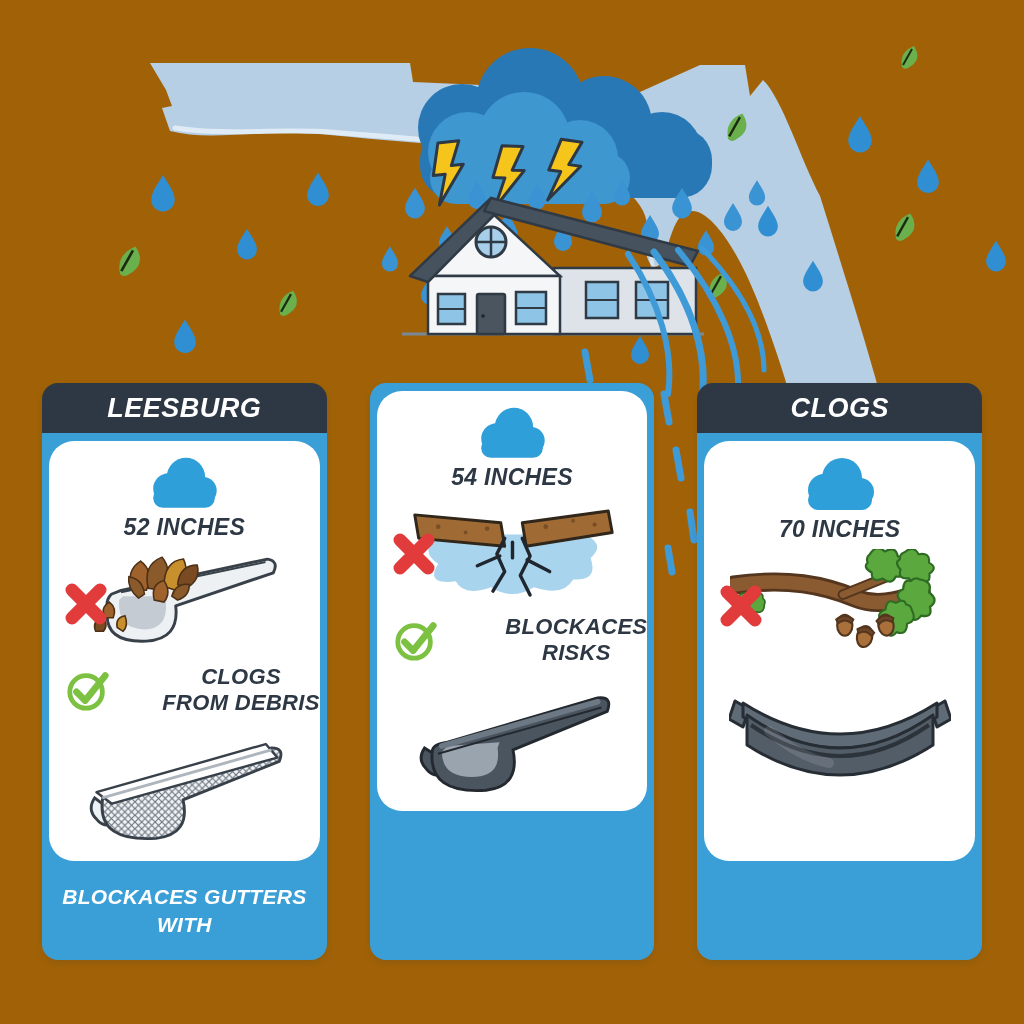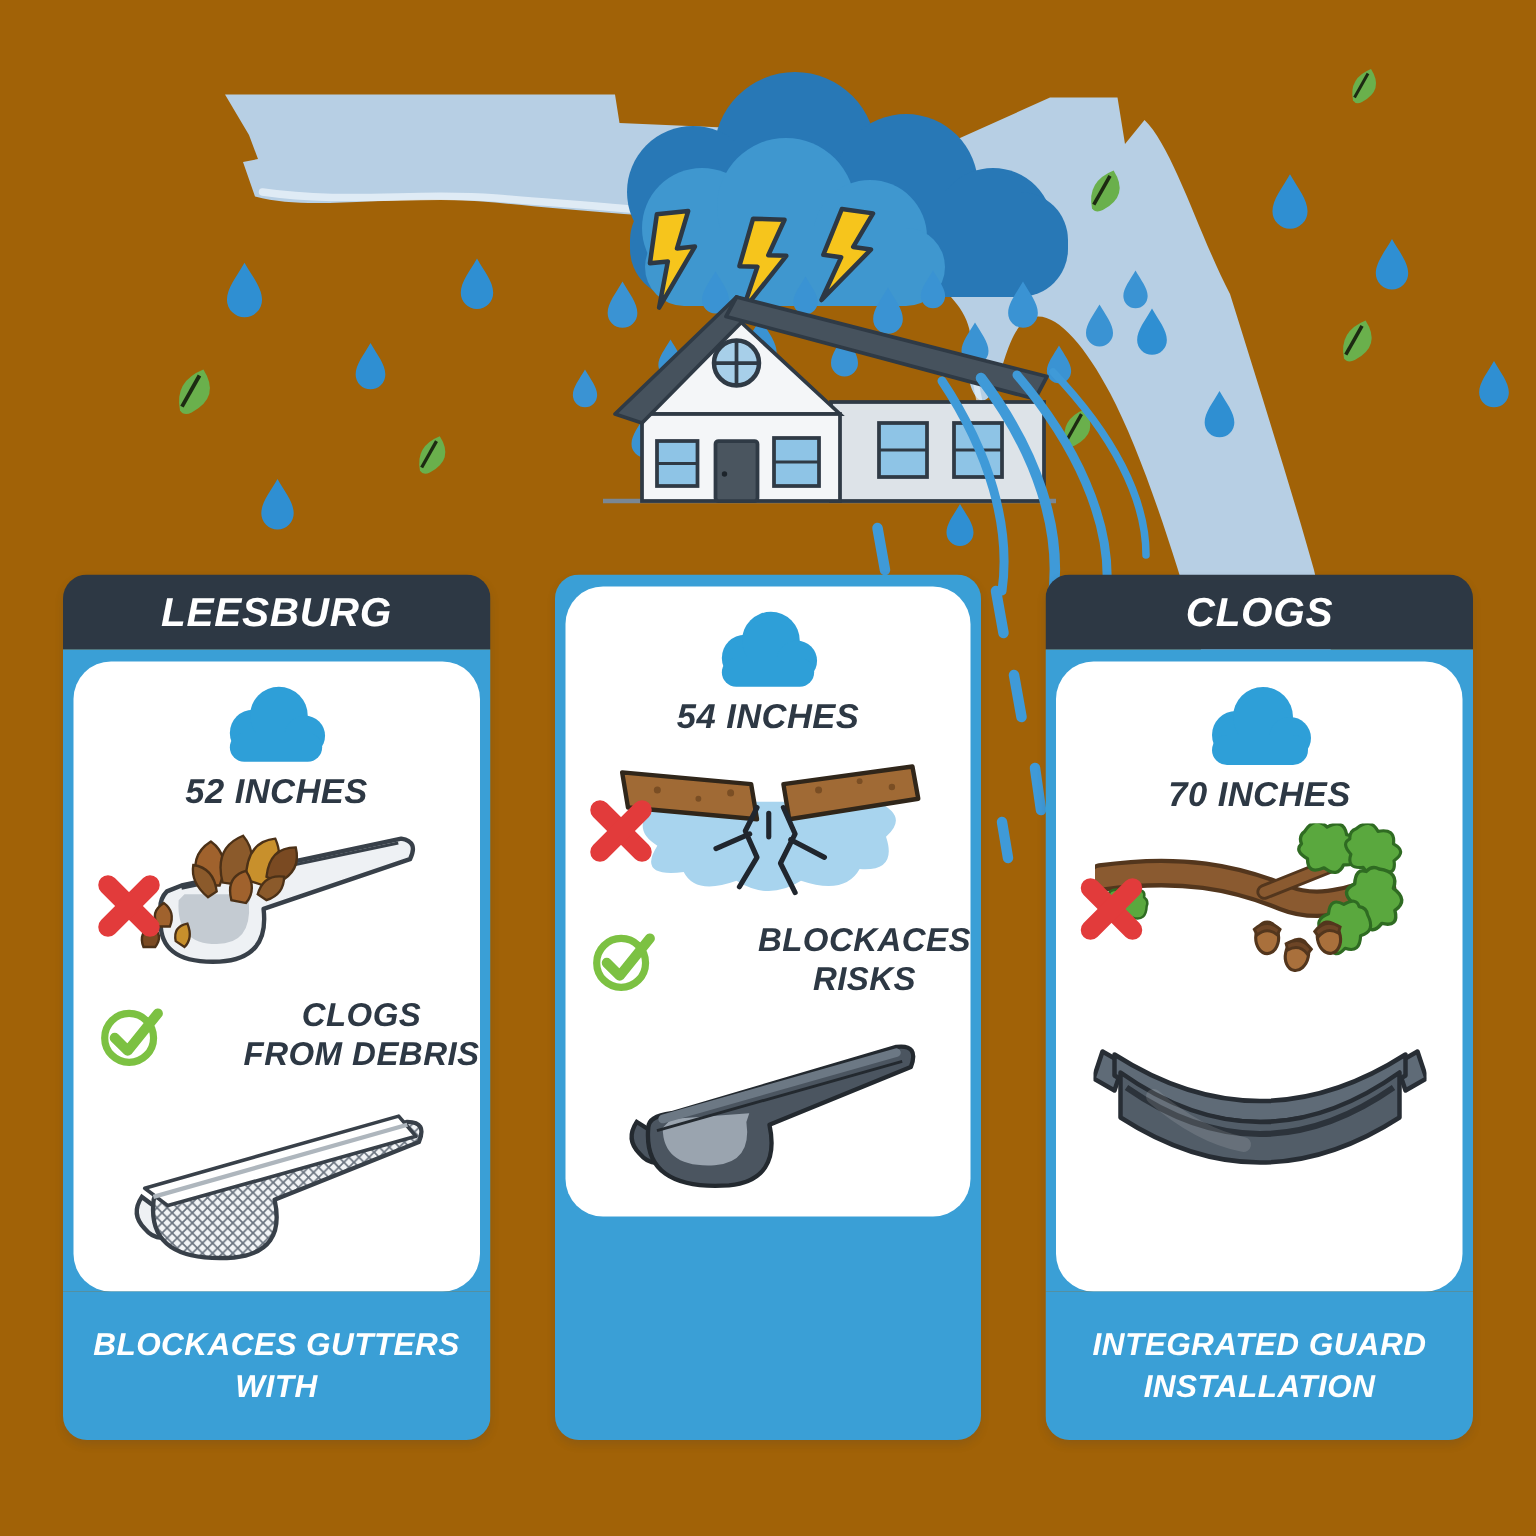--- a/index.html
+++ b/index.html
@@ -351,20 +351,16 @@
           <svg class="solution-art" width="222" height="146" viewBox="0 0 222 146">
             <polygon points="6,28 20,36 14,54 0,46" fill="#5f6b77" stroke="#272d34" stroke-width="3" stroke-linejoin="round"></polygon>
             <polygon points="216,28 202,36 208,54 222,46" fill="#5f6b77" stroke="#272d34" stroke-width="3" stroke-linejoin="round"></polygon>
             <path d="M14,30 Q111,92 208,30 L208,44 Q111,106 14,44 Z" fill="#5f6b77" stroke="#272d34" stroke-width="3" stroke-linejoin="round"></path>
             <path d="M18,42 Q111,108 204,42 L204,72 Q111,132 18,72 Z" fill="#525d68" stroke="#272d34" stroke-width="3" stroke-linejoin="round"></path>
             <path d="M22,52 Q111,114 200,52" fill="none" stroke="#2c333b" stroke-width="4"></path>
             <path d="M40,58 Q70,84 100,90" fill="none" stroke="#ffffff" stroke-width="10" opacity="0.12" stroke-linecap="round"></path>
           </svg>
         </div>
       </div>
-      <footer class="card-footer">
-        <span>INTEGRATED GUARD</span>
-        <span>INSTALLATION</span>
-      </footer>
     </section>
 
   </div>
 </div>
 
 </body></html>

